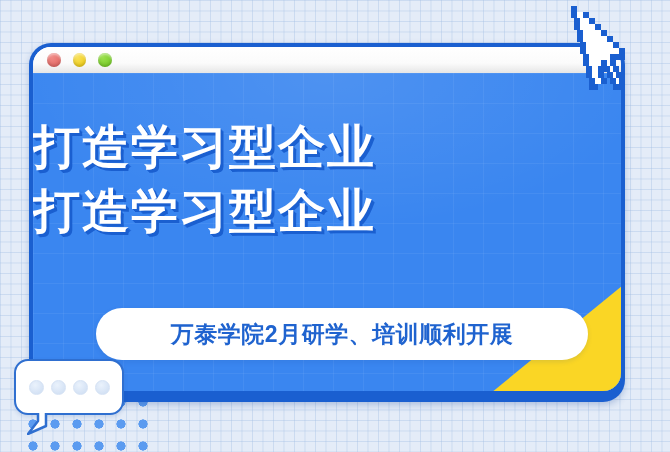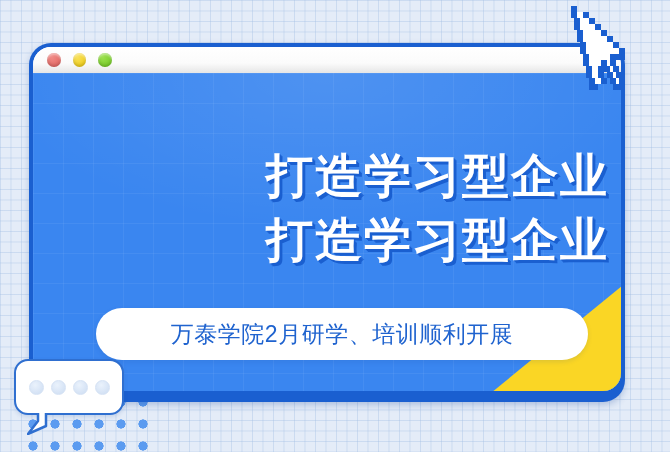--- a/index.html
+++ b/index.html
@@ -118,26 +118,25 @@
     height: 108px;
     background: #fad625;
     clip-path: polygon(100% 0%, 100% 100%, 0% 100%);
     z-index: 1;
   }
 
   
   .headline {
     position: absolute;
     left: 0;
-    right: 12px;
+    right: 0;
     top: 42px;
-    text-align: right;
+    text-align: left;
     z-index: 4;
     pointer-events: none;
-    margin-top: 29px;
   }
   .headline .line {
     display: block;
     font-size: 47px;
     font-weight: bold;
     line-height: 1.37;
     letter-spacing: 2px;
     color: #ffffff;
     text-shadow:
       3px 3px 0 #1a5fd0,
@@ -155,21 +154,21 @@
     background: #ffffff;
     border-radius: 26px;
     display: flex;
     align-items: center;
     justify-content: center;
     z-index: 5;
     box-shadow: 0 2px 5px rgba(20,60,140,0.12);
   }
   .pill-text {
     font-size: 23px;
-    font-weight: normal;
+    font-weight: bold;
     letter-spacing: 0.5px;
     color: #1f63cf;
     white-space: nowrap;
   }
 
   
   .bubble {
     position: absolute;
     left: 14px;
     top: 359px;

